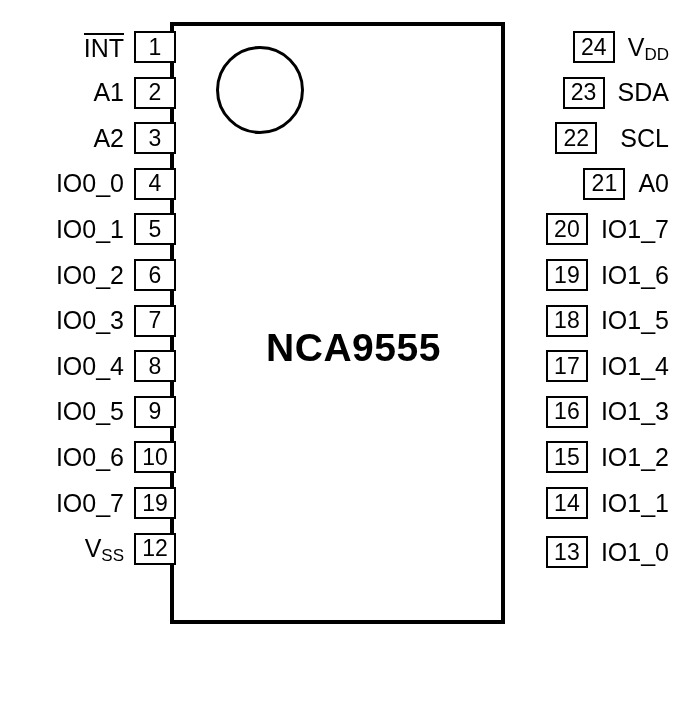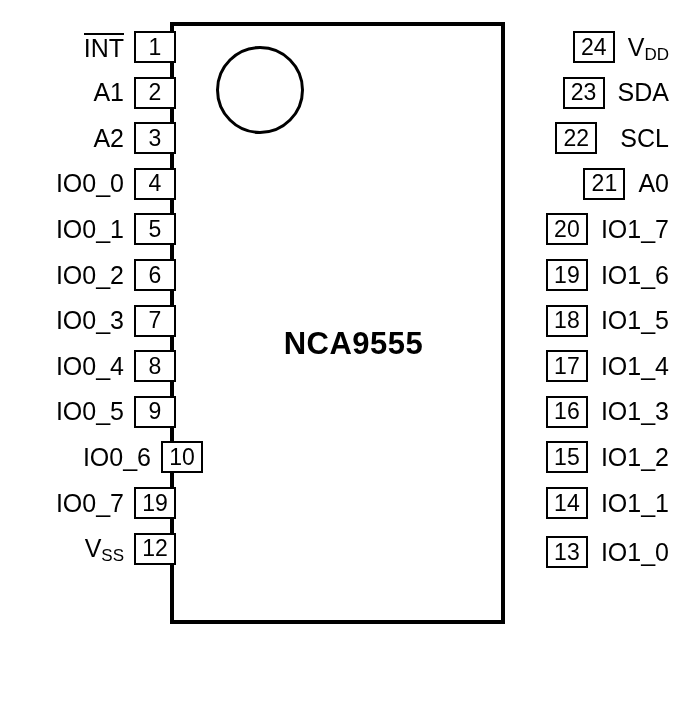--- a/index.html
+++ b/index.html
@@ -44,21 +44,21 @@
     border: 3px solid #000;
     border-radius: 50%;
     box-sizing: border-box;
   }
   .part-name {
     position: absolute;
     left: 0;
     right: 0;
     top: 300px;
     text-align: center;
-    font-size: 31px;
+    font-size: 39px;
     font-weight: bold;
     letter-spacing: 0.5px;
     margin-left: 32px;
   }
 
   
   .pin-row {
     position: absolute;
     height: 36px;
     display: flex;
@@ -164,21 +164,21 @@
         <div class="pin-box">7</div>
       </div>
       <div class="pin-row left" style="top: 348.2px;">
         <div class="pin-label">IO0_4</div>
         <div class="pin-box">8</div>
       </div>
       <div class="pin-row left" style="top: 393.8px;">
         <div class="pin-label">IO0_5</div>
         <div class="pin-box">9</div>
       </div>
-      <div class="pin-row left" style="top: 439.4px; margin-left: 27px;">
+      <div class="pin-row left" style="top: 439.4px;">
         <div class="pin-label">IO0_6</div>
         <div class="pin-box">10</div>
       </div>
       <div class="pin-row left" style="top: 485px;">
         <div class="pin-label">IO0_7</div>
         <div class="pin-box">19</div>
       </div>
       <div class="pin-row left" style="top: 530.6px;">
         <div class="pin-label">V<span class="sub">SS</span></div>
         <div class="pin-box">12</div>

